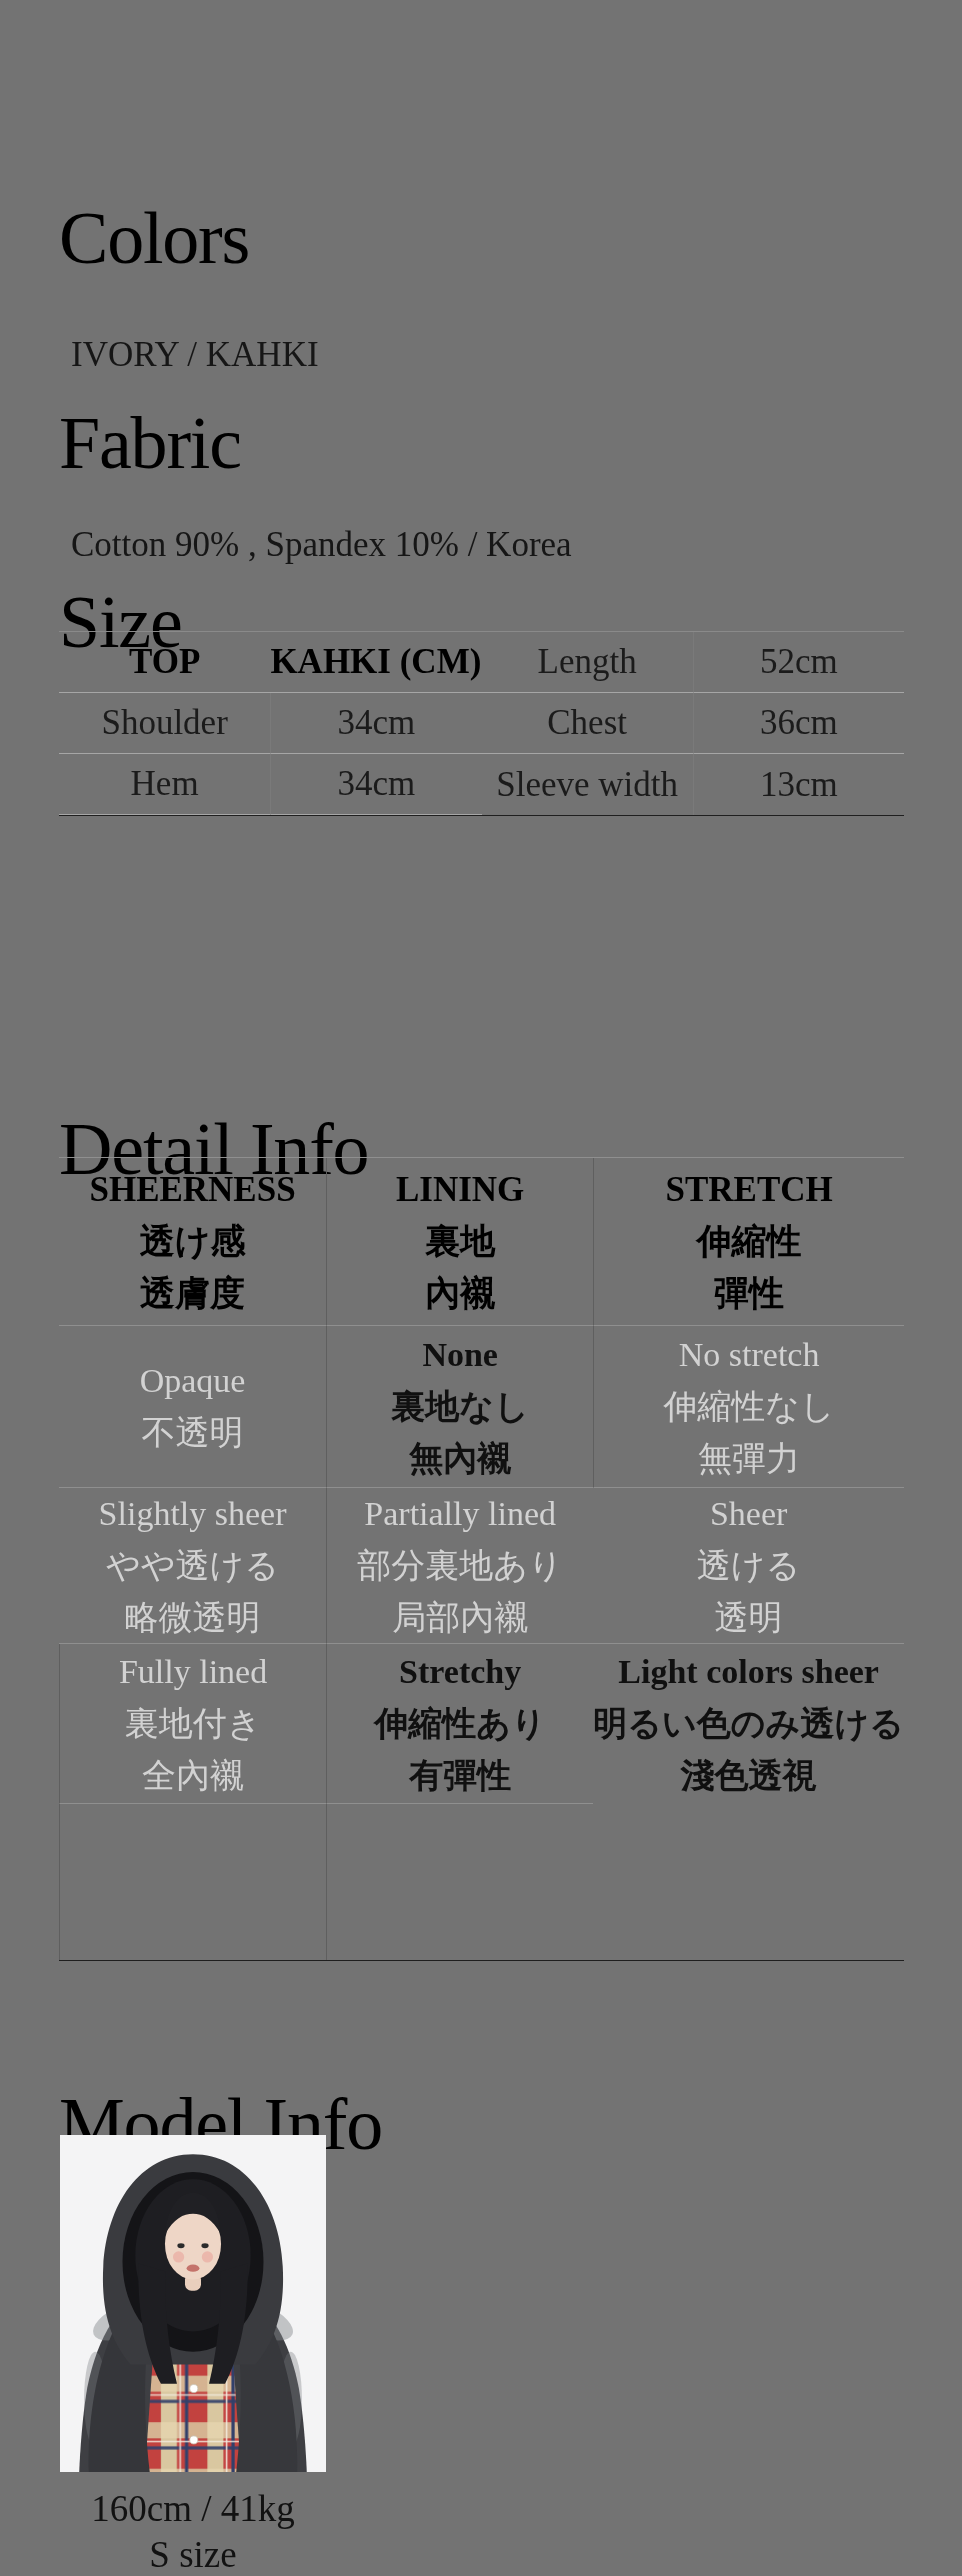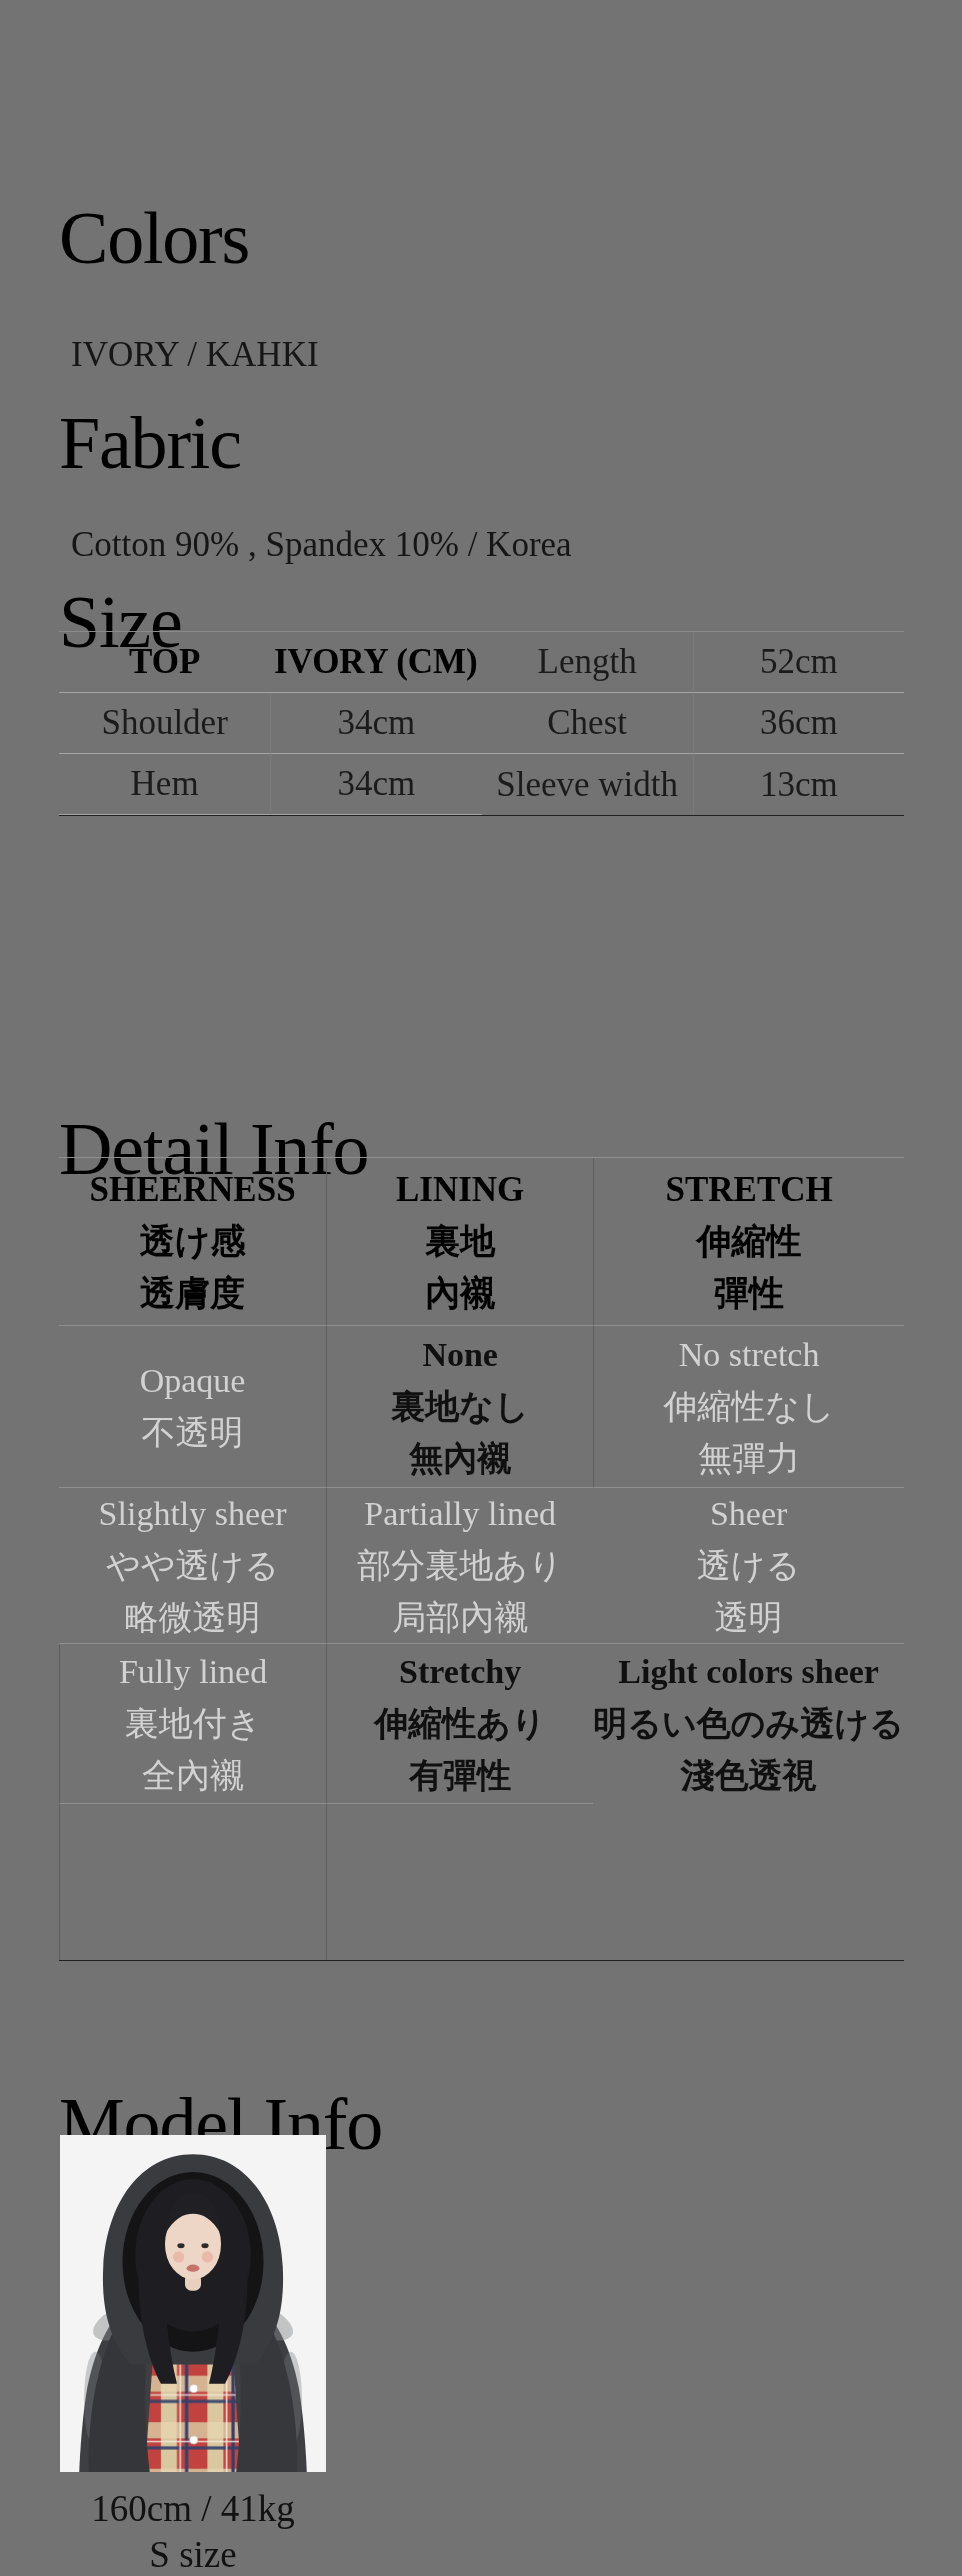--- a/index.html
+++ b/index.html
@@ -62,21 +62,21 @@
 
   <h2 class="h2" style="top:140px">Colors</h2>
   <p class="sub" style="top:299px">IVORY / KAHKI</p>
 
   <h2 class="h2" style="top:345px">Fabric</h2>
   <p class="sub" style="top:489px">Cotton 90% , Spandex 10% / Korea</p>
 
   <h2 class="h2" style="top:524px">Size</h2>
   <div class="size-table" id="size-table">
       <div class="st-cell st-head">TOP</div>
-      <div class="st-cell st-head col2 nodiv">IVORY (CM)</div>
+      <div class="st-cell st-head col2 nodiv">KAHKI (CM)</div>
       <div class="st-cell">Length</div>
       <div class="st-cell col2">52cm</div>
       <div class="st-cell">Shoulder</div>
       <div class="st-cell col2">34cm</div>
       <div class="st-cell">Chest</div>
       <div class="st-cell col2">36cm</div>
       <div class="st-cell">Hem</div>
       <div class="st-cell col2">34cm</div>
       <div class="st-cell">Sleeve width</div>
       <div class="st-cell col2">13cm</div>

